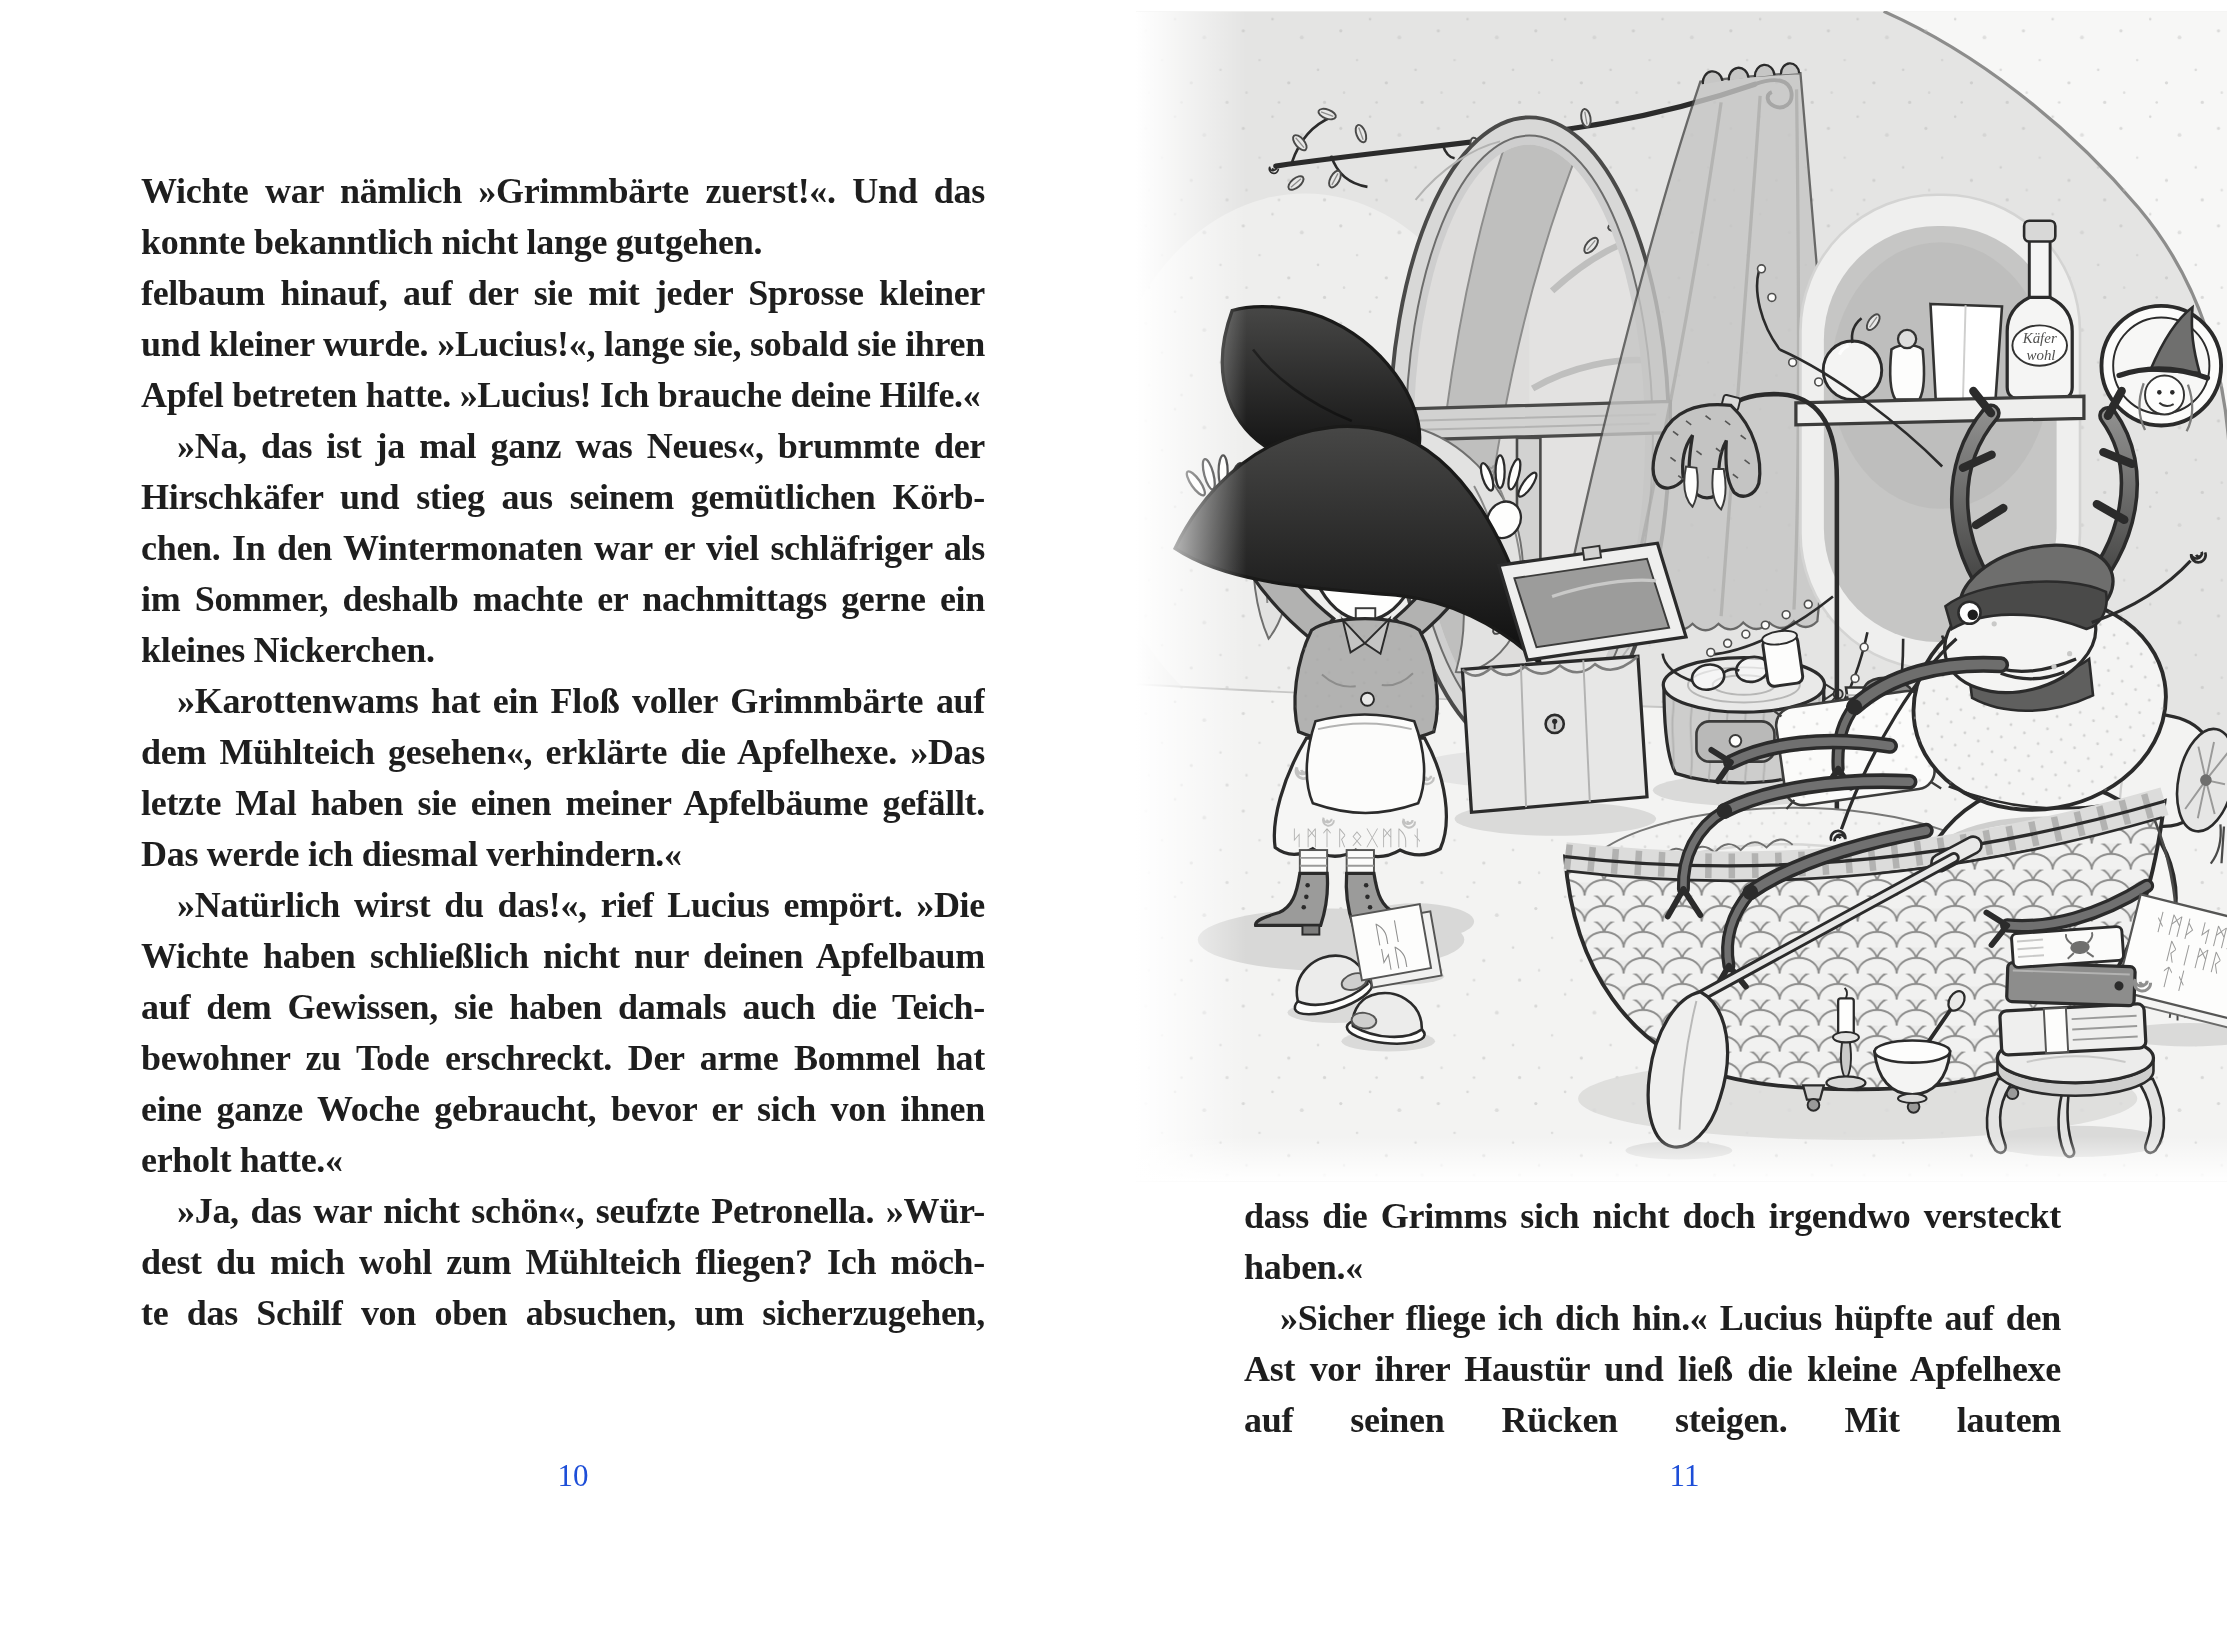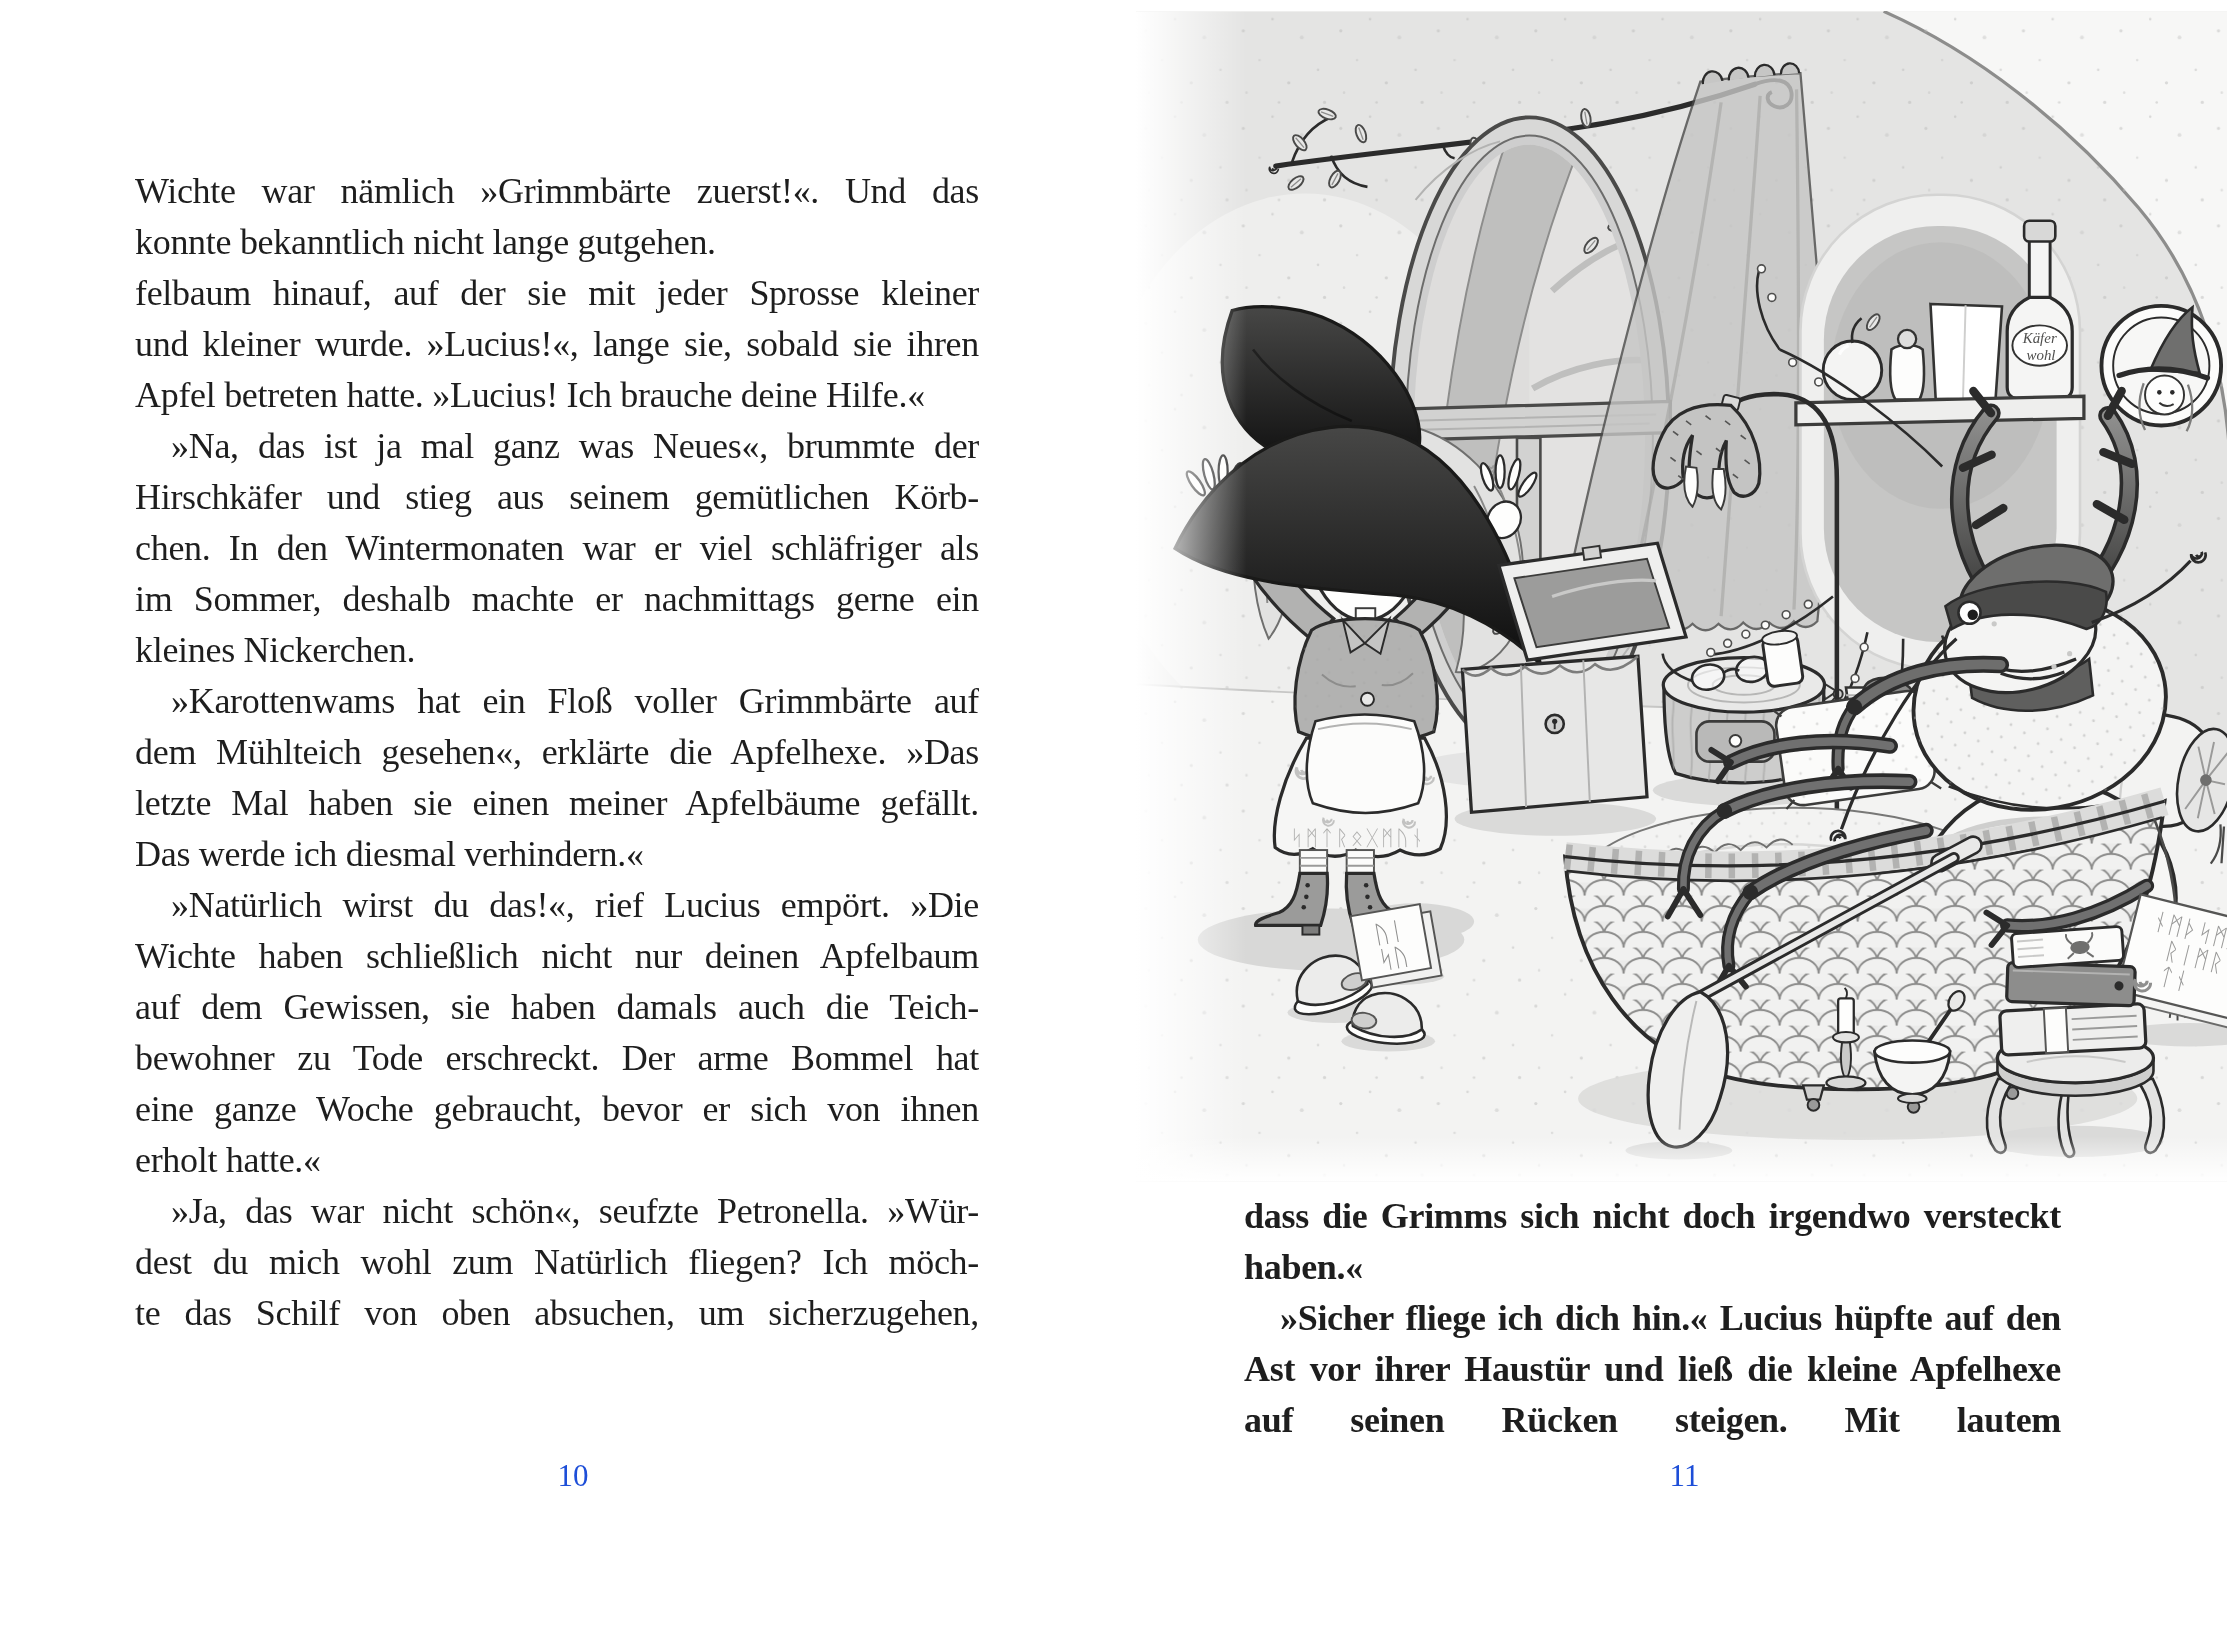--- a/index.html
+++ b/index.html
@@ -1,19 +1,19 @@
 <!DOCTYPE html>
 <html style="font-size:10.4px"><head>
 <meta charset="utf-8">
 <style>
   html,body{margin:0;padding:0;background:#ffffff;overflow:hidden;}
   body{width:2227px;height:1651px;position:relative;font-family:"Liberation Serif",serif;}
   .spread{position:absolute;inset:0;background:#ffffff;}
   .text-col{position:absolute;color:#1e1e1e;font-size:36px;line-height:51px;letter-spacing:-0.3px;}
-  .left-col{left:135px;top:166px;width:844px;}
+  .left-col{left:141px;top:166px;width:844px;font-weight:bold;}
   .right-col{left:1244px;top:1191px;width:817px;font-weight:bold;}
   .line{text-align:justify;text-align-last:justify;height:51px;overflow:hidden;white-space:normal;}
   .line.end{text-align-last:left;}
   .line.indent{text-indent:36px;}
   .page-num{position:absolute;color:#1d4ed8;font-size:31px;text-align:center;}
   .left-num{left:151px;top:1458px;width:844px;}
   .right-num{left:1276px;top:1458px;width:817px;}
   .illustration{position:absolute;left:1125px;top:0;width:1102px;height:1171px;margin:11px;text-align:right;}
   .illustration svg{display:block;width:100%;height:100%;}
 </style>
@@ -38,21 +38,21 @@
         <div class="line">dem Mühlteich gesehen«, erklärte die Apfelhexe. »Das</div>
         <div class="line">letzte Mal haben sie einen meiner Apfelbäume gefällt.</div>
         <div class="line end">Das werde ich diesmal verhindern.«</div>
         <div class="line indent">»Natürlich wirst du das!«, rief Lucius empört. »Die</div>
         <div class="line">Wichte haben schließlich nicht nur deinen Apfelbaum</div>
         <div class="line">auf dem Gewissen, sie haben damals auch die Teich-</div>
         <div class="line">bewohner zu Tode erschreckt. Der arme Bommel hat</div>
         <div class="line">eine ganze Woche gebraucht, bevor er sich von ihnen</div>
         <div class="line end">erholt hatte.«</div>
         <div class="line indent">»Ja, das war nicht schön«, seufzte Petronella. »Wür-</div>
-        <div class="line">dest du mich wohl zum Natürlich fliegen? Ich möch-</div>
+        <div class="line">dest du mich wohl zum Mühlteich fliegen? Ich möch-</div>
         <div class="line">te das Schilf von oben absuchen, um sicherzugehen,</div>
       </div>
     <div class="page-num left-num">10</div>
   </section>
 
   <section>
     <figure class="illustration">
       <svg viewBox="0 0 1695 1800" xmlns="http://www.w3.org/2000/svg">
         <defs>
           <linearGradient id="hatG" x1="0" y1="0" x2="0" y2="1">

